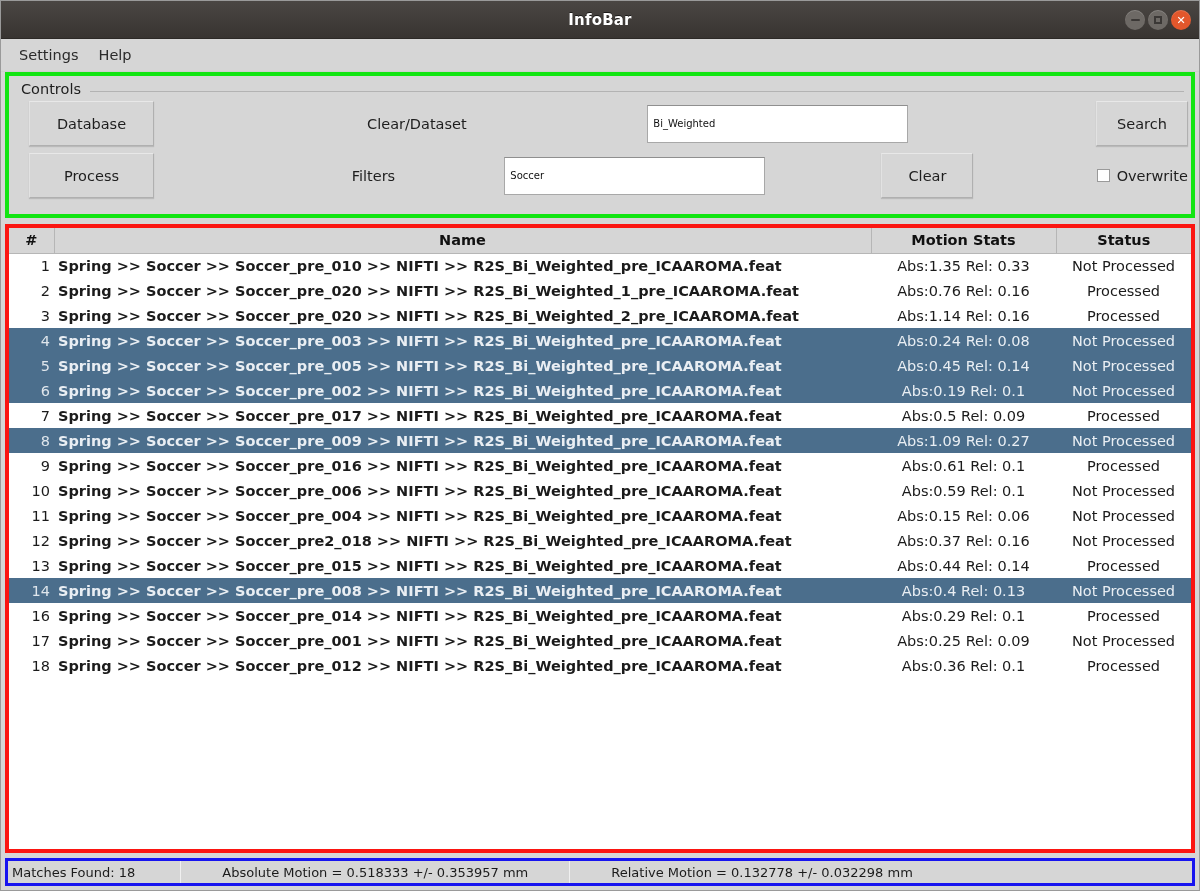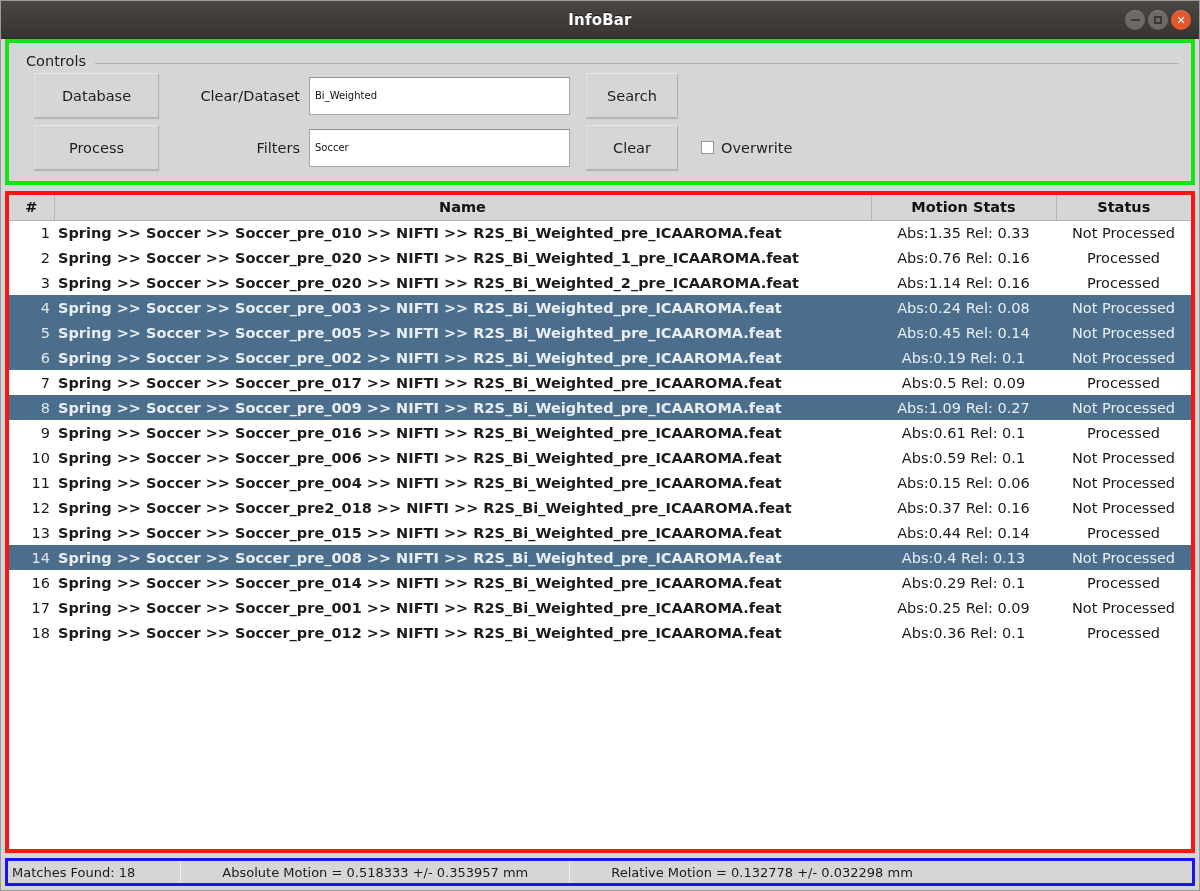--- a/index.html
+++ b/index.html
@@ -63,40 +63,40 @@
   
   #controls-outer {
     margin: 0 4px 0 4px;
     border: 4px solid #12e512;
     background: #d6d6d6;
     flex: 0 0 146px;
     position: relative;
   }
   #controls-group {
     position: absolute; inset: 0;
-    margin: 8px;
+    margin: 3px;
   }
   .group-label {
     position: absolute; left: 6px; top: 2px;
     font-size: 14.5px; color: #1e1e1e;
     background: #d6d6d6;
     padding: 0 3px; z-index: 3;
   }
   .group-line {
     position: absolute; left: 4px; right: 4px; top: 12px;
     height: 1px; background: #b3b3b3;
   }
   .group-line-mask {
     position: absolute; left: 4px; top: 12px; width: 74px; height: 2px;
     background: #d6d6d6;
   }
 
   .ctrl-row {
     position: absolute; left: 0; right: 0;
-    display: flex; align-items: center;
+    display: flex; align-items: center; justify-content: space-between;
   }
   .ctrl-row.r1 { top: 22px; height: 45px; }
   .ctrl-row.r2 { top: 74px; height: 45px; }
 
   .btn {
     background: #d6d6d6;
     border: 1px solid #b0b0b0;
     border-top-color: #e8e8e8;
     border-left-color: #e2e2e2;
     box-shadow: 0 1px 1px rgba(0,0,0,.13);
@@ -217,20 +217,24 @@
         </span>
       <span class="wbtn">
           <span class="sq"></span>
         </span>
       <span class="wbtn close">
           <span class="glyph">✕</span>
         </span>
     </div>
   </div>
 
+  <div id="menubar">
+    <div class="menuitem">Settings</div>
+    <div class="menuitem">Help</div>
+  </div>
 
   <div id="controls-outer">
     <div id="controls-group">
       <div class="group-line"></div>
       <div class="group-line-mask"></div>
       <div class="group-label">Controls</div>
 
       <div class="ctrl-row r1">
         <div class="btn btn-side">Database</div>
         <div class="lbl">Clear/Dataset</div>

